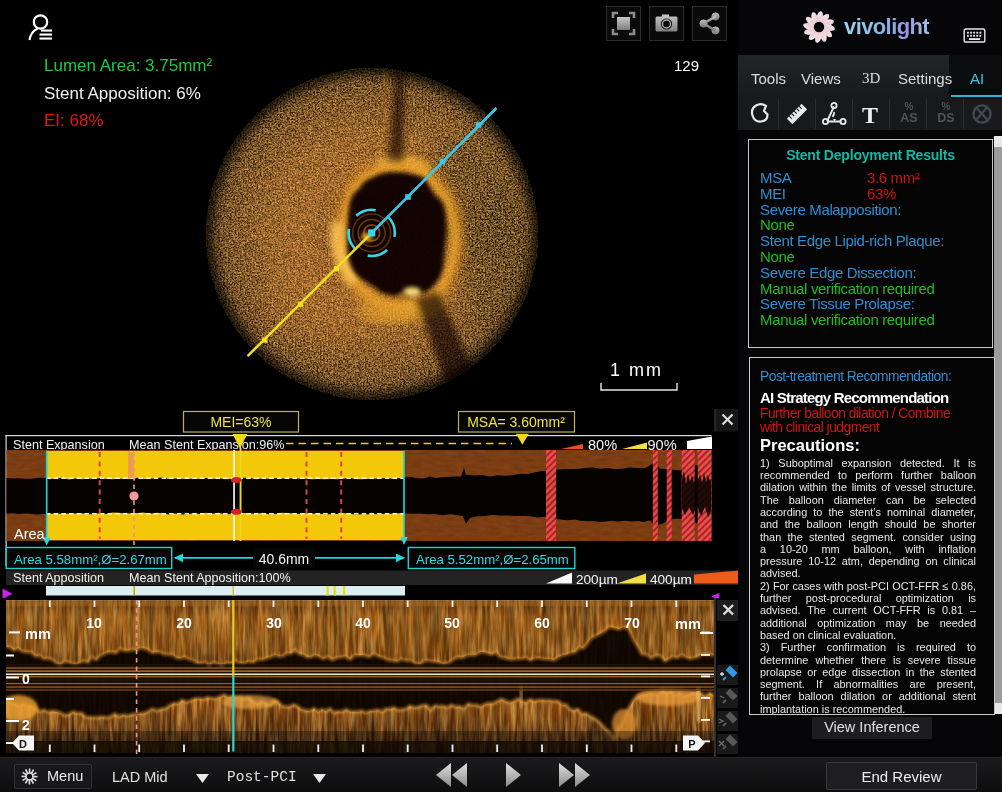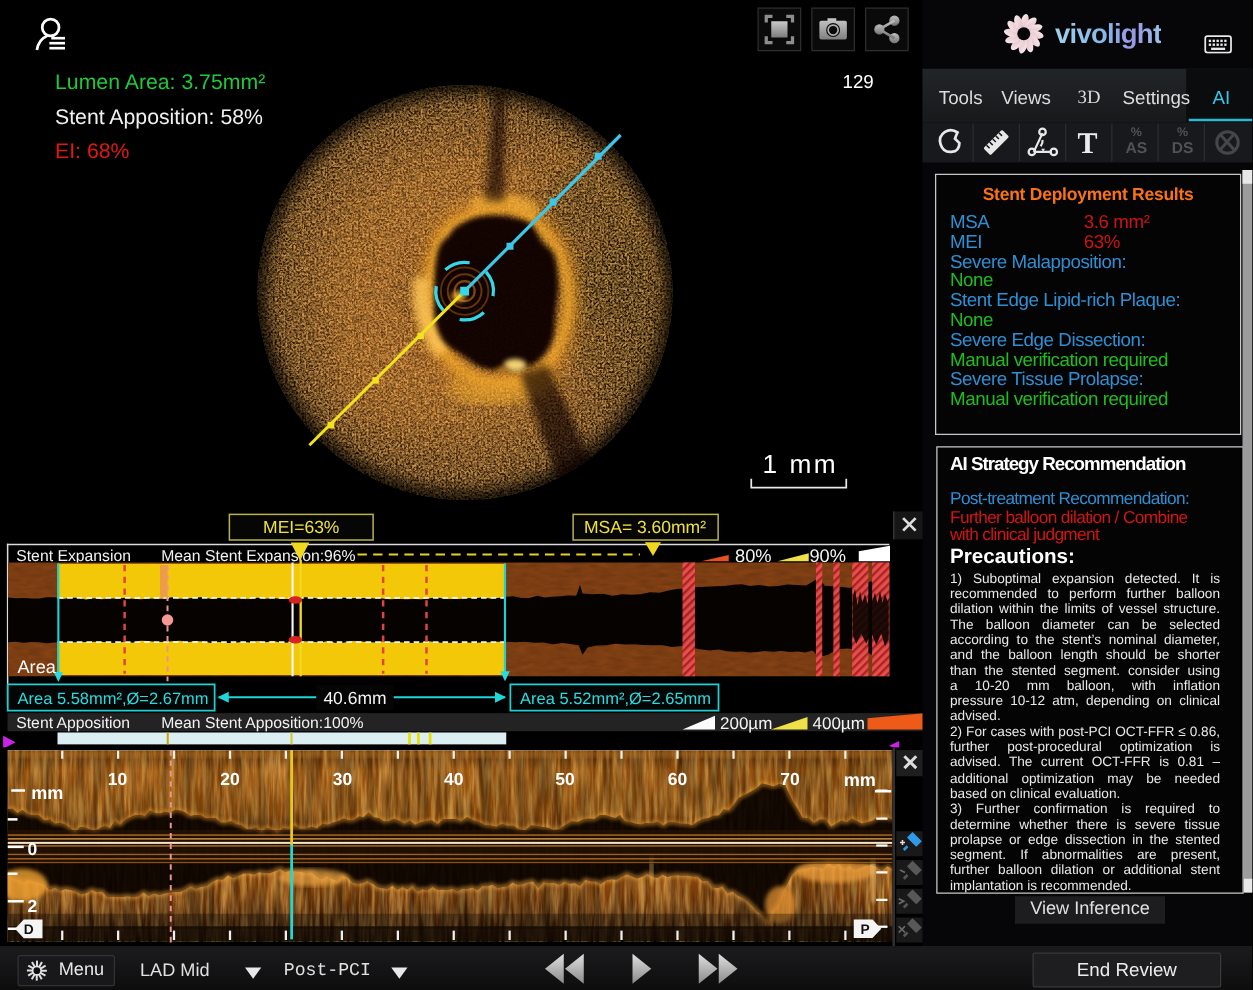--- a/index.html
+++ b/index.html
@@ -2,24 +2,24 @@
 <html><head><meta charset="utf-8">
 <style>
 *{margin:0;padding:0;box-sizing:border-box}
 html,body{width:1002px;height:792px;background:#000;overflow:hidden}
 body{font-family:"Liberation Sans",sans-serif;position:relative;-webkit-font-smoothing:antialiased}
 .abs{position:absolute}
 .txt{position:absolute;white-space:nowrap}
 </style></head><body>
 
 <div class="txt" style="left:44px;top:56px;font-size:17px;color:#1fc93c;">Lumen Area: 3.75mm²</div>
-<div class="txt" style="left:44px;top:84px;font-size:17px;color:#f0f0f0;">Stent Apposition: 58%</div>
+<div class="txt" style="left:44px;top:84px;font-size:17px;color:#f0f0f0;">Stent Apposition: 6%</div>
 <div class="txt" style="left:44px;top:111px;font-size:17px;color:#e31616;">EI: 68%</div>
 <div class="txt" style="left:674px;top:57px;font-size:15px;color:#fff;">129</div>
-<div class="txt" style="left:610px;top:360px;font-size:21px;letter-spacing:2px;color:#fff;">1 mm</div>
+<div class="txt" style="left:610px;top:360px;font-size:18px;letter-spacing:2px;color:#fff;">1 mm</div>
 <svg class="abs" style="left:598px;top:380px" width="82" height="14" viewBox="0 0 82 14">
 <path d="M3 3 L3 10 L79 10 L79 3" stroke="#e8e8e8" stroke-width="1.4" fill="none"></path>
   </svg>
 <svg class="abs" style="left:26px;top:11px" width="30" height="32" viewBox="0 0 30 32">
 <circle cx="14.5" cy="11" r="6.7" stroke="#fff" stroke-width="2.2" fill="none"></circle>
 <path d="M3.5 29 Q5 20.5 11.5 17.8" stroke="#fff" stroke-width="2.2" fill="none"></path>
 <rect x="15" y="18.5" width="11" height="2.1" fill="#fff"></rect>
 <rect x="13.5" y="22.5" width="12.5" height="2.1" fill="#fff"></rect>
 <rect x="13.5" y="26.5" width="12.5" height="2.1" fill="#fff"></rect>
 </svg>
@@ -477,37 +477,37 @@
     <div style="font-size:12.5px;line-height:12px;">DS</div>
   </div>
 <svg class="abs" style="left:970px;top:103px" width="24" height="23" viewBox="0 0 24 23">
 <circle cx="12" cy="11" r="8.6" fill="none" stroke="#43474c" stroke-width="2.4"></circle>
 <path d="M6.5 5 L18 17.5 M17 4.5 L6 17" stroke="#43474c" stroke-width="2.4"></path>
   </svg>
 <div class="abs" style="left:993.5px;top:136px;width:8.5px;height:578px;background:#9c9c9c"></div>
 <div class="abs" style="left:993.5px;top:136px;width:8.5px;height:11px;background:#e8e8e8"></div>
 <div class="abs" style="left:993.5px;top:703px;width:8.5px;height:11px;background:#e8e8e8"></div>
 <div class="abs" style="left:748px;top:139px;width:245px;height:209px;border:1.5px solid #c9c9c9;background:#040404">
-    <div style="text-align:center;font-size:14px;font-weight:bold;color:#f97316;letter-spacing:-0.2px;margin-top:7px;">Stent Deployment Results</div>
+    <div style="text-align:center;font-size:14px;font-weight:bold;color:#14b8a6;letter-spacing:-0.2px;margin-top:7px;">Stent Deployment Results</div>
     <div style="position:relative;margin:7px 0 0 11px;font-size:15px;letter-spacing:-0.35px;line-height:15.8px;">
       <div style="position:relative;white-space:nowrap"><span style="color:#2e8fd4">MSA</span><span style="position:absolute;left:107px;color:#cc1414">3.6 mm²</span></div>
       <div style="position:relative;white-space:nowrap"><span style="color:#2e8fd4">MEI</span><span style="position:absolute;left:107px;color:#cc1414">63%</span></div>
       <div style="position:relative;white-space:nowrap"><span style="color:#2e8fd4">Severe Malapposition:</span></div>
       <div style="position:relative;white-space:nowrap"><span style="color:#1fbe1f">None</span></div>
       <div style="position:relative;white-space:nowrap"><span style="color:#2e8fd4">Stent Edge Lipid-rich Plaque:</span></div>
       <div style="position:relative;white-space:nowrap"><span style="color:#1fbe1f">None</span></div>
       <div style="position:relative;white-space:nowrap"><span style="color:#2e8fd4">Severe Edge Dissection:</span></div>
       <div style="position:relative;white-space:nowrap"><span style="color:#1fbe1f">Manual verification required</span></div>
       <div style="position:relative;white-space:nowrap"><span style="color:#2e8fd4">Severe Tissue Prolapse:</span></div>
       <div style="position:relative;white-space:nowrap"><span style="color:#1fbe1f">Manual verification required</span></div>
     </div>
   </div>
 <div class="abs" style="left:749px;top:357px;width:246px;height:358px;border:1.5px solid #c9c9c9;background:#040404;overflow:hidden">
+    <div style="font-size:13.8px;color:#2e8fd4;letter-spacing:-0.5px;margin:11px 0 0 10px;">Post-treatment Recommendation:</div>
     <div style="font-size:15px;font-weight:bold;color:#fff;letter-spacing:-0.8px;margin:5px 0 0 10px;">AI Strategy Recommendation</div>
-    <div style="font-size:13.8px;color:#2e8fd4;letter-spacing:-0.5px;margin:11px 0 0 10px;">Post-treatment Recommendation:</div>
     <div style="font-size:13.8px;color:#d41414;letter-spacing:-0.5px;margin:1px 0 0 10px;line-height:14.4px;">Further balloon dilation / Combine<br>with clinical judgment</div>
     <div style="font-size:16.5px;font-weight:bold;color:#fff;margin:0 0 0 10px;">Precautions:</div>
     <div style="font-size:10.9px;color:#e8e8e8;margin:2px 18px 0 10px;line-height:12.3px;">
       <div style="text-align:justify;text-align-last:justify;white-space:nowrap;overflow:hidden">1)&nbsp;Suboptimal expansion detected. It is</div>
       <div style="text-align:justify;text-align-last:justify;white-space:nowrap;overflow:hidden">recommended to perform further balloon</div>
       <div style="text-align:justify;text-align-last:justify;white-space:nowrap;overflow:hidden">dilation within the limits of vessel structure.</div>
       <div style="text-align:justify;text-align-last:justify;white-space:nowrap;overflow:hidden">The balloon diameter can be selected</div>
       <div style="text-align:justify;text-align-last:justify;white-space:nowrap;overflow:hidden">according to the stent’s nominal diameter,</div>
       <div style="text-align:justify;text-align-last:justify;white-space:nowrap;overflow:hidden">and the balloon length should be shorter</div>
       <div style="text-align:justify;text-align-last:justify;white-space:nowrap;overflow:hidden">than the stented segment. consider using</div>

